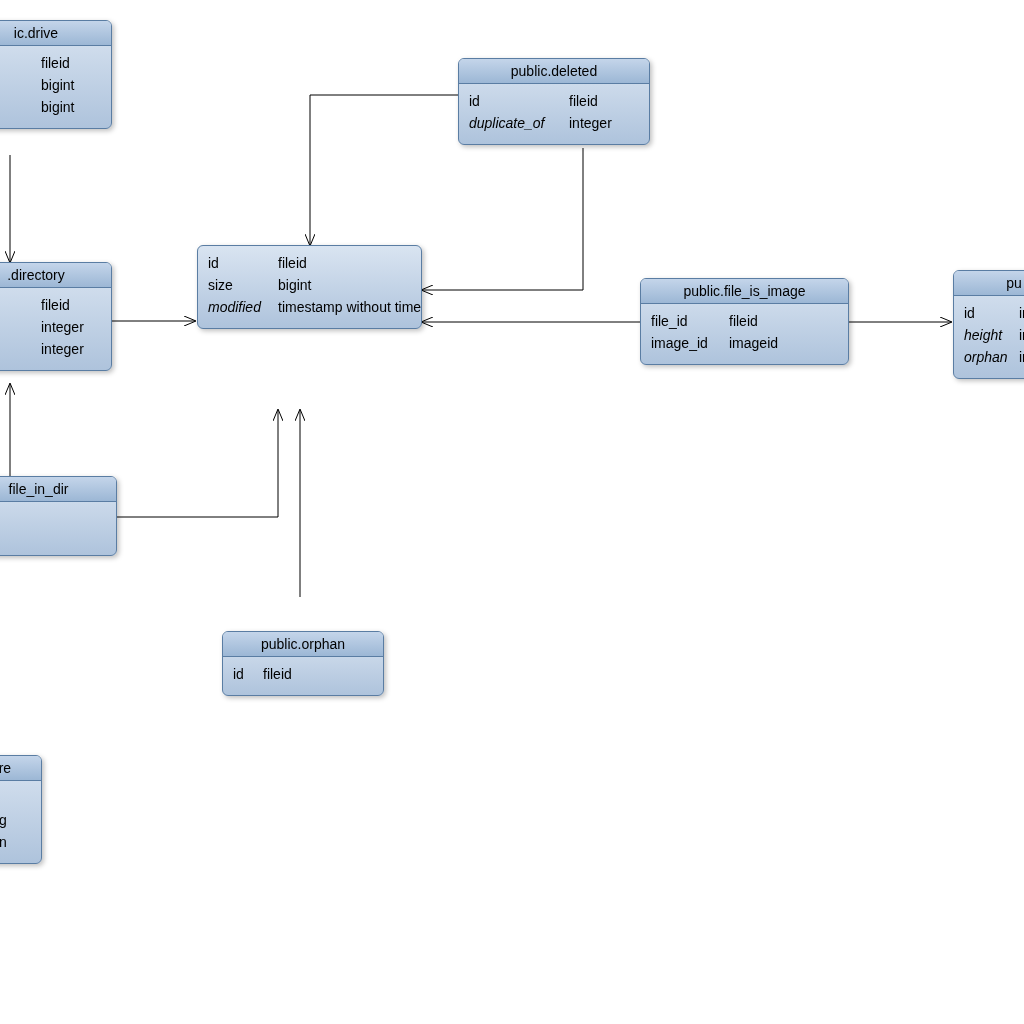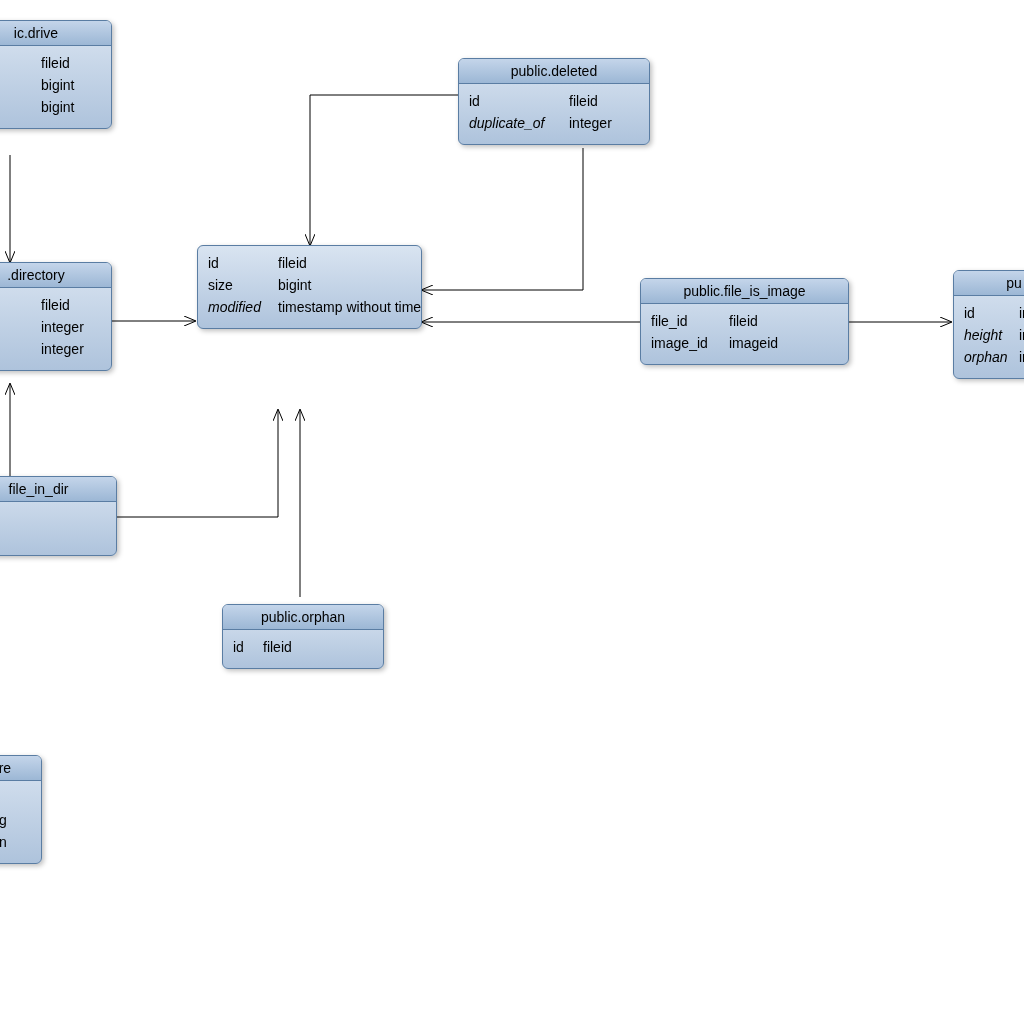--- a/index.html
+++ b/index.html
@@ -131,21 +131,21 @@
           <span class="cname">size</span>
           <span>bigint</span>
         </div>
       <div class="row">
           <span class="cname nl">modified</span>
           <span>timestamp without time zone</span>
         </div>
     </div>
   </div>
 
-  <div class="entity" style="left:222px;top:604px;width:160px">
+  <div class="entity" style="left:222px;top:631px;width:160px">
     <div class="title">public.orphan</div>
     <div class="cols">
       <div class="row">
           <span class="cname pk" style="min-width:20px">id</span>
           <span>fileid</span>
         </div>
     </div>
   </div>
 
   <div class="entity" style="left:640px;top:278px;width:207px">

